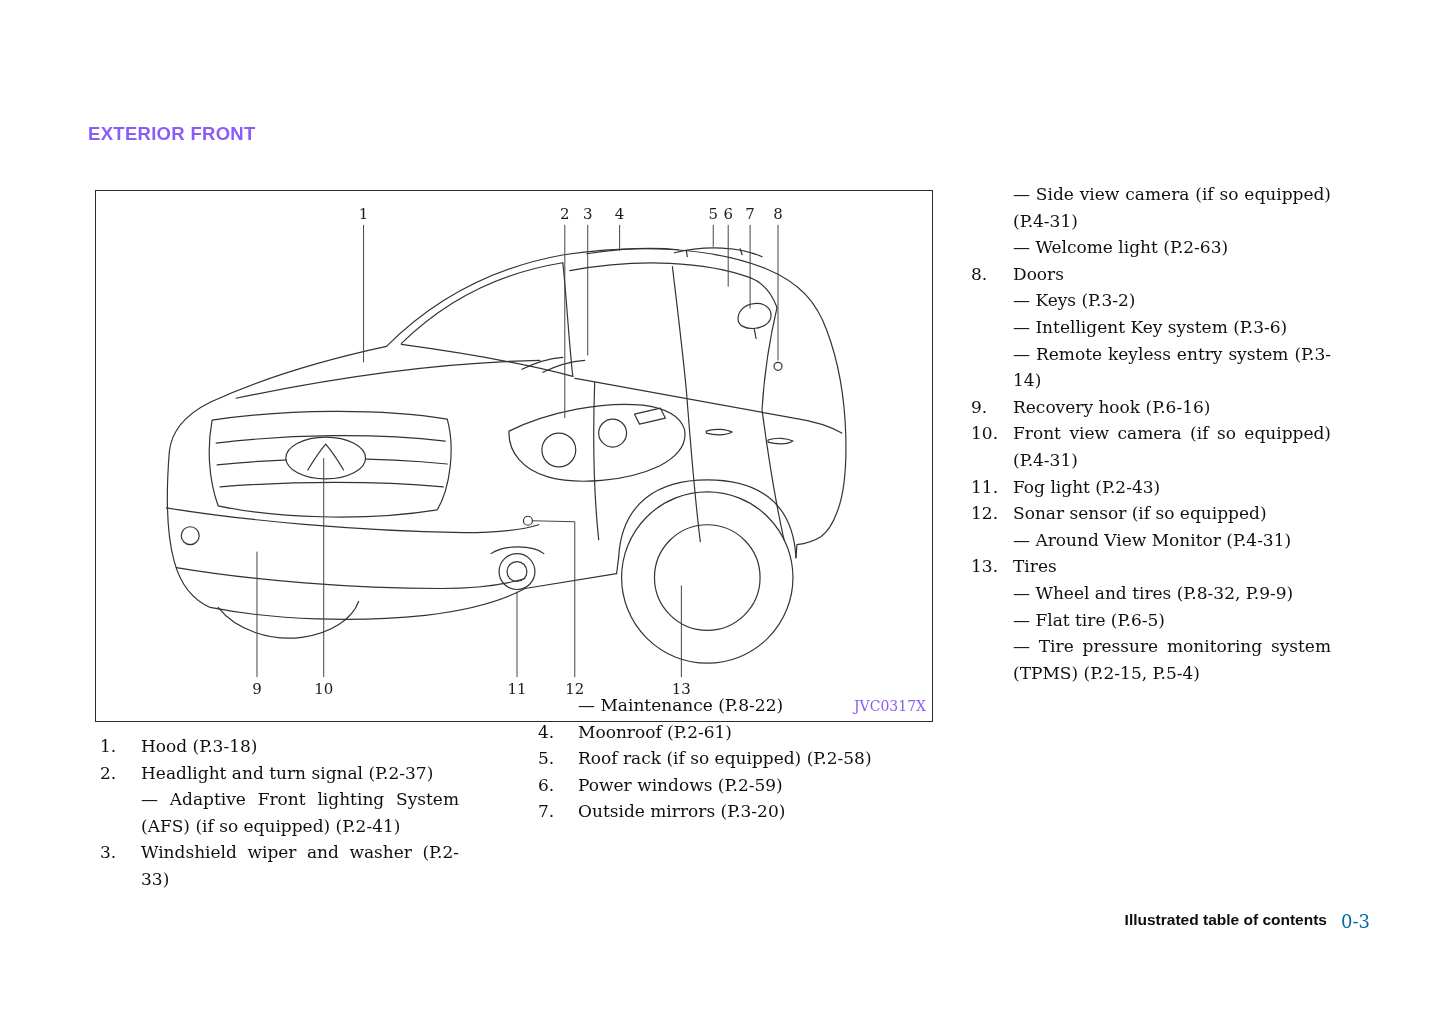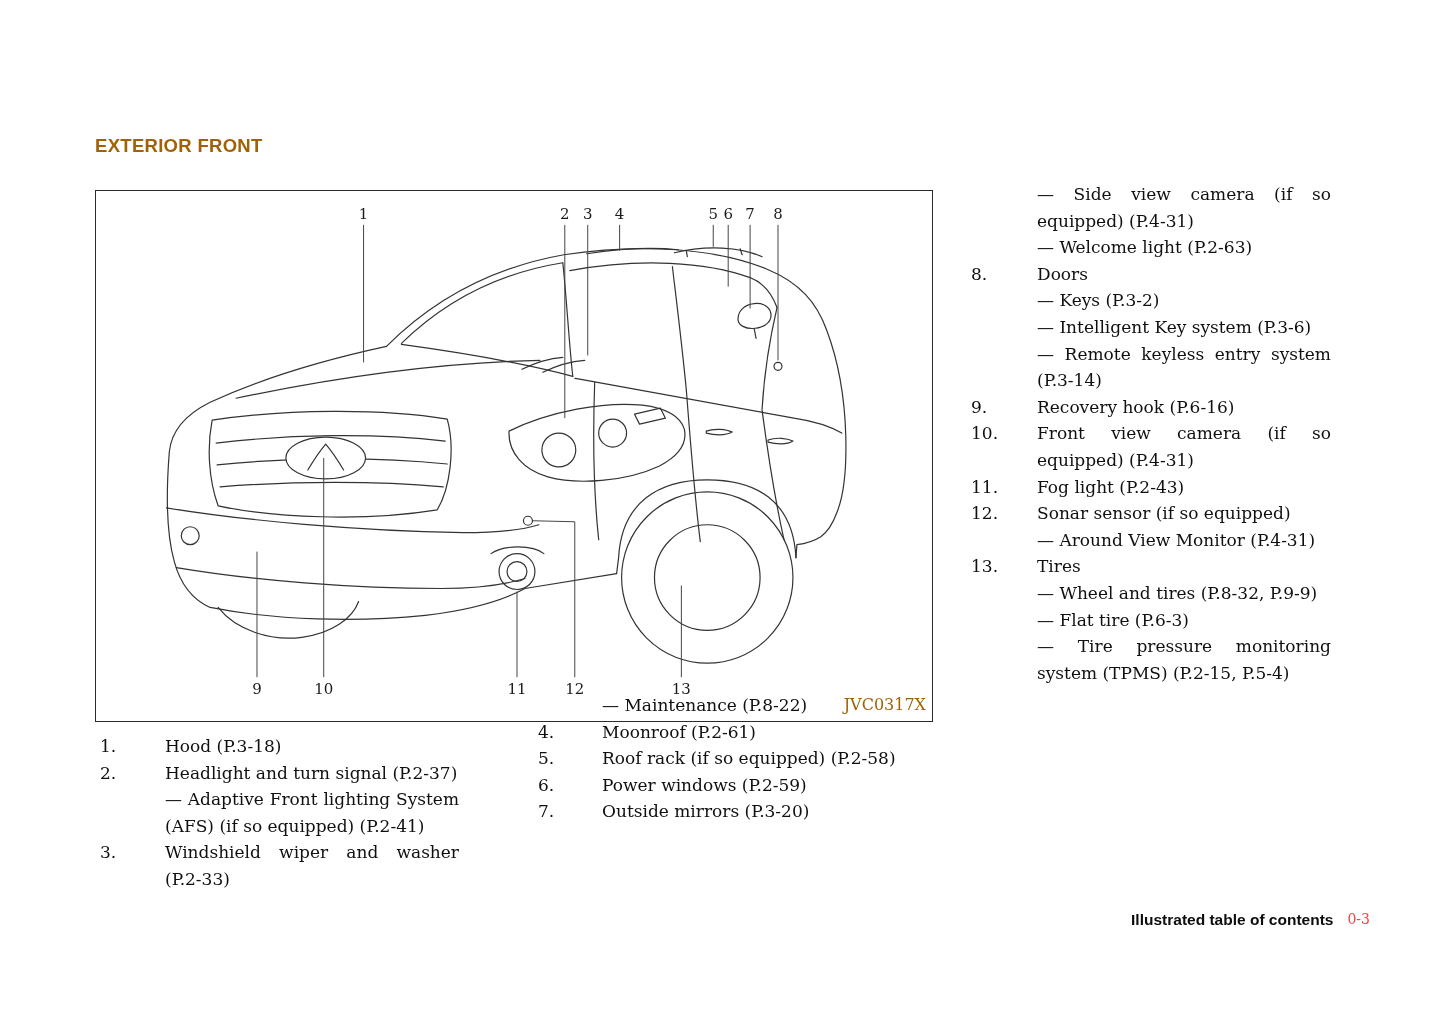--- a/index.html
+++ b/index.html
@@ -6,59 +6,58 @@
   html,body { background:#ffffff; }
   body {
     width:1445px; height:1026px;
     font-family:"DejaVu Serif", serif;
     color:#101010;
     -webkit-font-smoothing:antialiased;
   }
   .page { position:relative; width:1445px; height:1026px; overflow:hidden; background:#fff; }
 
   .title {
-    position:absolute; left:95px; top:123px;
+    position:absolute; left:88px; top:123px;
     font-family:"Liberation Sans", sans-serif;
     font-weight:bold; font-size:18.5px; letter-spacing:0.3px;
-    color:#a16207;
-    margin-top:12px;
+    color:#8b5cf6;
   }
 
   .figure {
     position:absolute; left:95px; top:190px;
     width:838px; height:532px;
     border:1px solid #2b2b2b;
     background:#fff;
   }
   .figure svg { display:block; }
   .figure-code {
     position:absolute; right:6px; bottom:7px;
-    font-size:16px; color:#a16207;
+    font-size:14px; color:#8b5cf6;
   }
 
   .list { position:absolute; }
   .list-left  { left:100px; top:733px; width:359px; }
   .list-mid   { left:538px; top:692px; width:358px; }
   .list-right { left:971px; top:181px; width:360px; }
 
-  .li { display:flex; font-size:17px; line-height:26.6px;gap:24px; }
+  .li { display:flex; font-size:17px; line-height:26.6px; }
   .li .num { flex:0 0 41px; }
   .list-mid  .li .num { flex-basis:40px; }
   .list-right .li .num { flex-basis:42px; }
   .li .txt { flex:1; text-align:justify; }
 
   .footer {
     position:absolute; top:911px; left:900px; width:470px;
     display:flex; justify-content:flex-end; align-items:flex-start; gap:14px;
   }
   .footer-label {
     font-family:"Liberation Sans", sans-serif;
     font-weight:bold; font-size:15.5px; color:#0d0d0d;
   }
-  .footer-page { font-size:14px; color:#ef4444; }
+  .footer-page { font-size:18px; color:#0369a1; }
 </style>
 </head>
 <body>
 
 <div class="page">
 
   <div class="title">EXTERIOR FRONT</div>
 
   <div class="figure">
     <svg viewBox="0 0 838 532" width="836" height="530">
@@ -216,21 +215,21 @@
     <div class="li">
         <span class="num">13.</span>
         <span class="txt">Tires</span>
       </div>
     <div class="li">
         <span class="num"></span>
         <span class="txt">— Wheel and tires (P.8-32, P.9-9)</span>
       </div>
     <div class="li">
         <span class="num"></span>
-        <span class="txt">— Flat tire (P.6-3)</span>
+        <span class="txt">— Flat tire (P.6-5)</span>
       </div>
     <div class="li">
         <span class="num"></span>
         <span class="txt">— Tire pressure monitoring system (TPMS) (P.2-15, P.5-4)</span>
       </div>
   </div>
 
   <div class="list list-left">
     <div class="li">
         <span class="num">1.</span>

